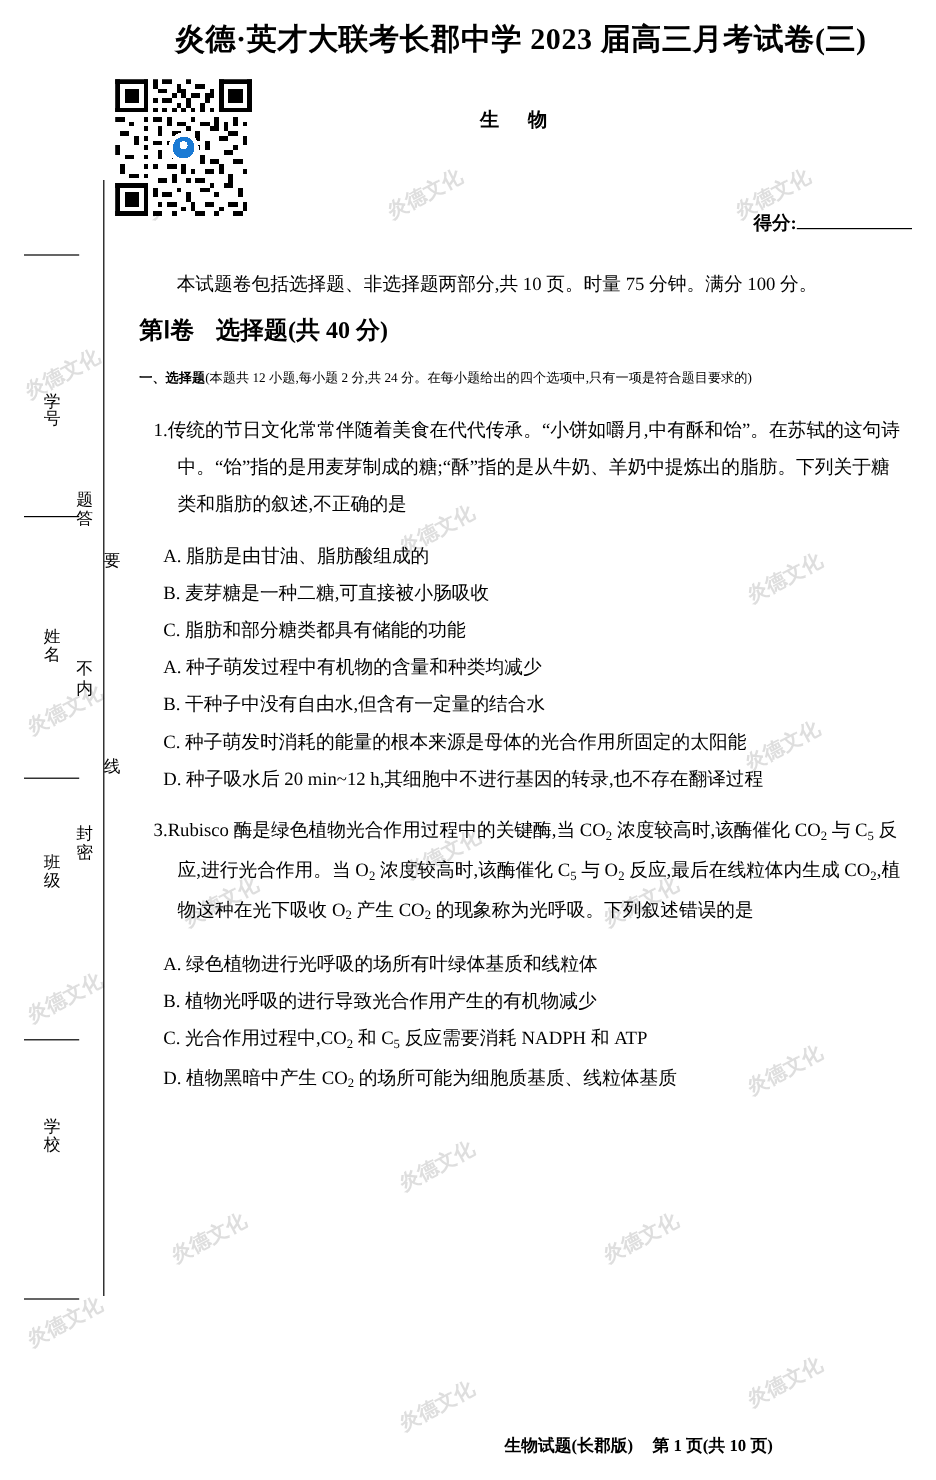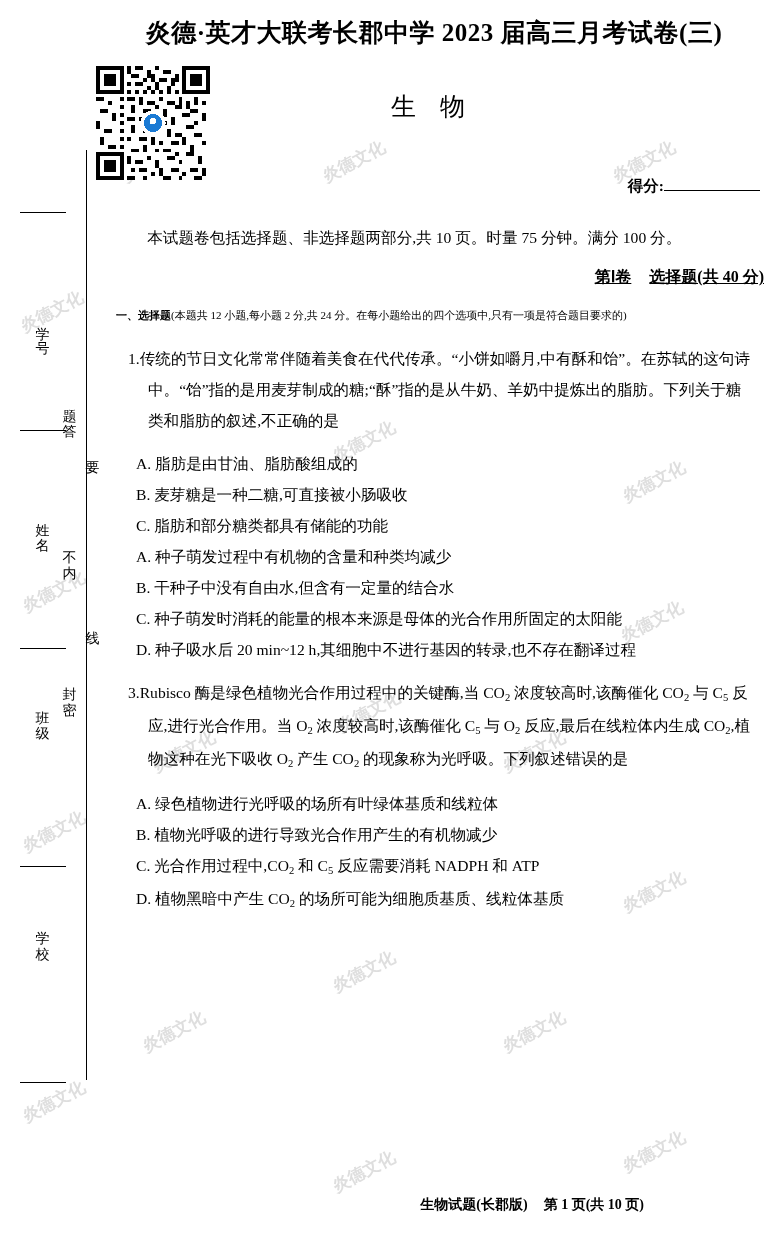--- a/index.html
+++ b/index.html
@@ -76,22 +76,22 @@
     font-weight: bold;
     letter-spacing: 0.5px;
     font-family: "Liberation Serif", serif;
   }
   .subject-title {
     position: absolute;
     left: 230px;
     top: 90px;
     width: 420px;
     text-align: center;
-    font-size: 25px;
-    font-weight: normal;
+    font-size: 16px;
+    font-weight: bold;
     letter-spacing: 24px;
   }
   .score-line {
     position: absolute;
     right: 20px;
     top: 176px;
     font-size: 15.5px;
     font-weight: bold;
   }
   .score-rule {
@@ -105,25 +105,24 @@
   .content {
     position: absolute;
     left: 116px;
     top: 222px;
     width: 648px;
     font-size: 15.6px;
     line-height: 31px;
   }
   .p-intro { text-indent: 2em; margin: 0 0 8px 0; }
   .sec-head {
-    text-align: right;
+    text-align: left;
     font-weight: bold;
     margin: 6px 0 8px 0;
-    font-size: 16px;
-    text-decoration: underline;
+    font-size: 20px;
   }
   .sec-head .gap { display:inline-block; width: 18px; }
   .q-type {
     margin: 0 0 2px 0;
     font-size: 11px;
     line-height: 31px;
   }
   .q-type b { font-weight: bold; }
   .qitem {
     margin: 12px;

